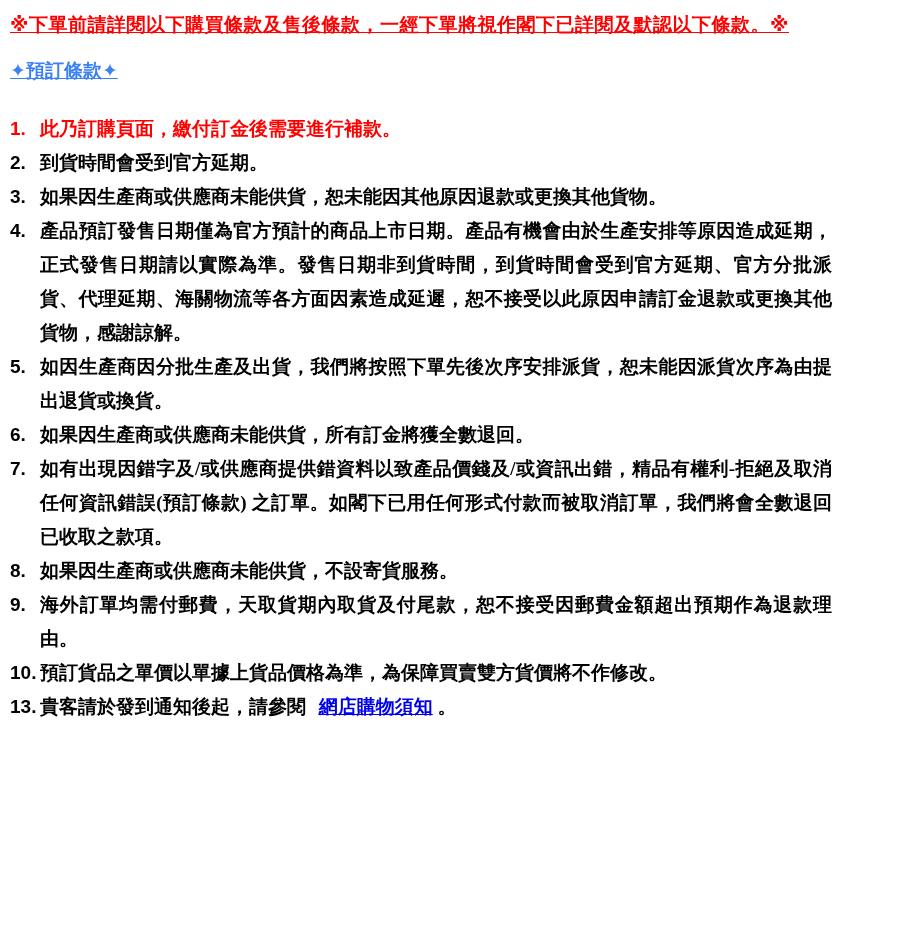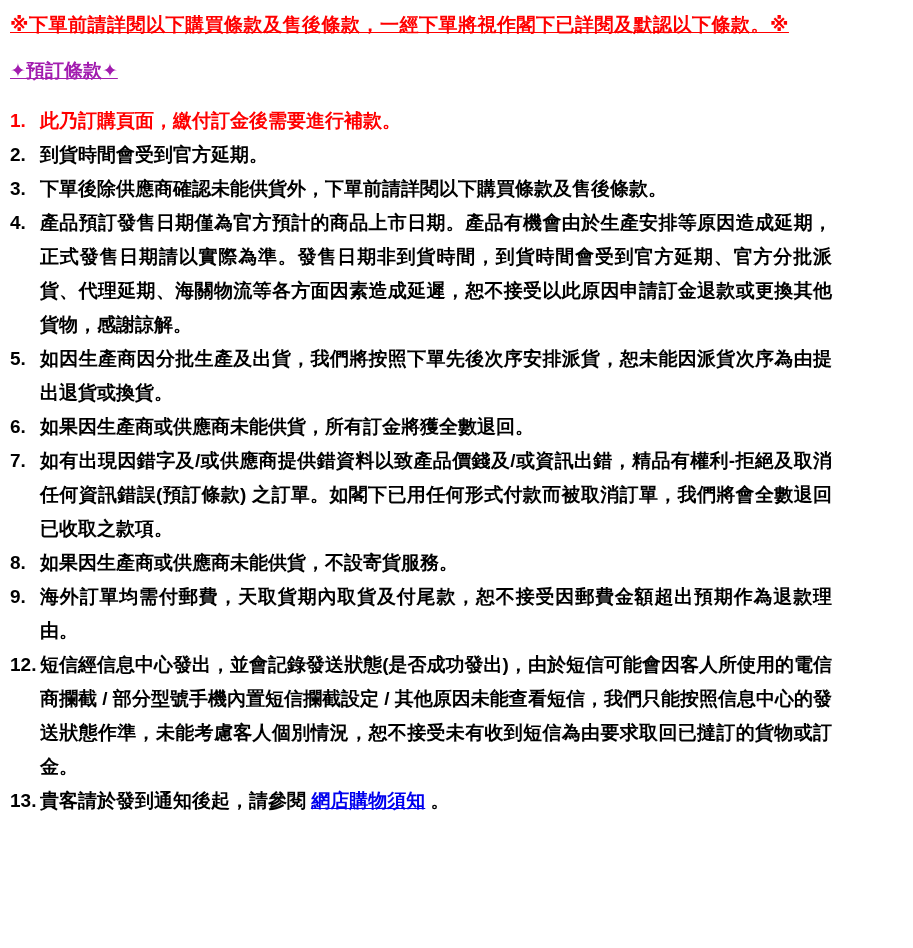--- a/index.html
+++ b/index.html
@@ -21,26 +21,26 @@
   .header-warning {
     color: #ff0000;
     font-size: 19px;
     font-weight: bold;
     text-decoration: underline;
     line-height: 26px;
     margin-bottom: 20px;
     letter-spacing: 0.5px;
   }
   .section-title {
-    color: #a21caf;
+    color: #3b82f6;
     font-size: 19px;
     font-weight: bold;
     text-decoration: underline;
     line-height: 26px;
-    margin-bottom: 20px;
+    margin-bottom: 28px;
   }
   .terms-list {
     margin: 0;
     padding: 0;
     list-style: none;
   }
   .term-item {
     display: flex;
     align-items: flex-start;
     font-size: 19px;
@@ -51,29 +51,31 @@
   .term-item.red {
     color: #ff0000;
   }
   .term-num {
     flex: 0 0 30px;
     width: 30px;
   }
   .term-text {
     flex: 1 1 auto;
     text-align: justify;
+    font-family: Liberation Serif, serif;
   }
   .red-underline {
     color: #ff0000;
     text-decoration: underline;
   }
   .link {
     color: #0000ee;
     text-decoration: underline;
     cursor: pointer;
+    margin-left: 8px;
   }
 </style>
 </head>
 <body>
 
 <div class="page">
   <div class="header-warning">※下單前請詳閱以下購買條款及售後條款，一經下單將視作閣下已詳閱及默認以下條款。※</div>
 
   <div class="section-title">✦預訂條款✦</div>
 
@@ -81,21 +83,21 @@
       <div class="term-item red">
         <span class="term-num">1.</span>
         <span class="term-text"><span>此乃訂購頁面，繳付訂金後需要進行補款。</span></span>
       </div>
       <div class="term-item">
         <span class="term-num">2.</span>
         <span class="term-text"><span>到貨時間會受到官方延期。</span></span>
       </div>
       <div class="term-item">
         <span class="term-num">3.</span>
-        <span class="term-text"><span>下單後除供應商確認未能供貨外，下單前請詳閱以下購買條款及售後條款。</span></span>
+        <span class="term-text"><span>如果因生產商或供應商未能供貨，恕未能因其他原因退款或更換其他貨物。</span></span>
       </div>
       <div class="term-item">
         <span class="term-num">4.</span>
         <span class="term-text"><span>產品預訂發售日期僅為官方預計的商品上市日期。產品有機會由於生產安排等原因造成延期，正式發售日期請以實際為準。發售日期非到貨時間，到貨時間會受到官方延期、官方分批派貨、代理延期、海關物流等各方面因素造成延遲，恕不接受以此原因申請訂金退款或更換其他貨物，感謝諒解。</span></span>
       </div>
       <div class="term-item">
         <span class="term-num">5.</span>
         <span class="term-text"><span>如因生產商因分批生產及出貨，我們將按照下單先後次序安排派貨，恕未能因派貨次序為由提出退貨或換貨。</span></span>
       </div>
       <div class="term-item">
@@ -108,21 +110,21 @@
       </div>
       <div class="term-item">
         <span class="term-num">8.</span>
         <span class="term-text"><span>如果因生產商或供應商未能供貨，不設寄貨服務。</span></span>
       </div>
       <div class="term-item">
         <span class="term-num">9.</span>
         <span class="term-text"><span>海外訂單均需付郵費，天取貨期內取貨及付尾款，恕不接受因郵費金額超出預期作為退款理由。</span></span>
       </div>
       <div class="term-item">
-        <span class="term-num">12.</span>
-        <span class="term-text"><span>短信經信息中心發出，並會記錄發送狀態(是否成功發出)，由於短信可能會因客人所使用的電信商攔截 / 部分型號手機內置短信攔截設定 / 其他原因未能查看短信，我們只能按照信息中心的發送狀態作準，未能考慮客人個別情況，恕不接受未有收到短信為由要求取回已撻訂的貨物或訂金。</span></span>
+        <span class="term-num">10.</span>
+        <span class="term-text"><span>預訂貨品之單價以單據上貨品價格為準，為保障買賣雙方貨價將不作修改。</span></span>
       </div>
       <div class="term-item">
         <span class="term-num">13.</span>
         <span class="term-text"><span>貴客請於發到通知後起，請參閱 </span><span class="link">網店購物須知</span><span> 。</span></span>
       </div>
     </div>
 </div>
 
 </body></html>

